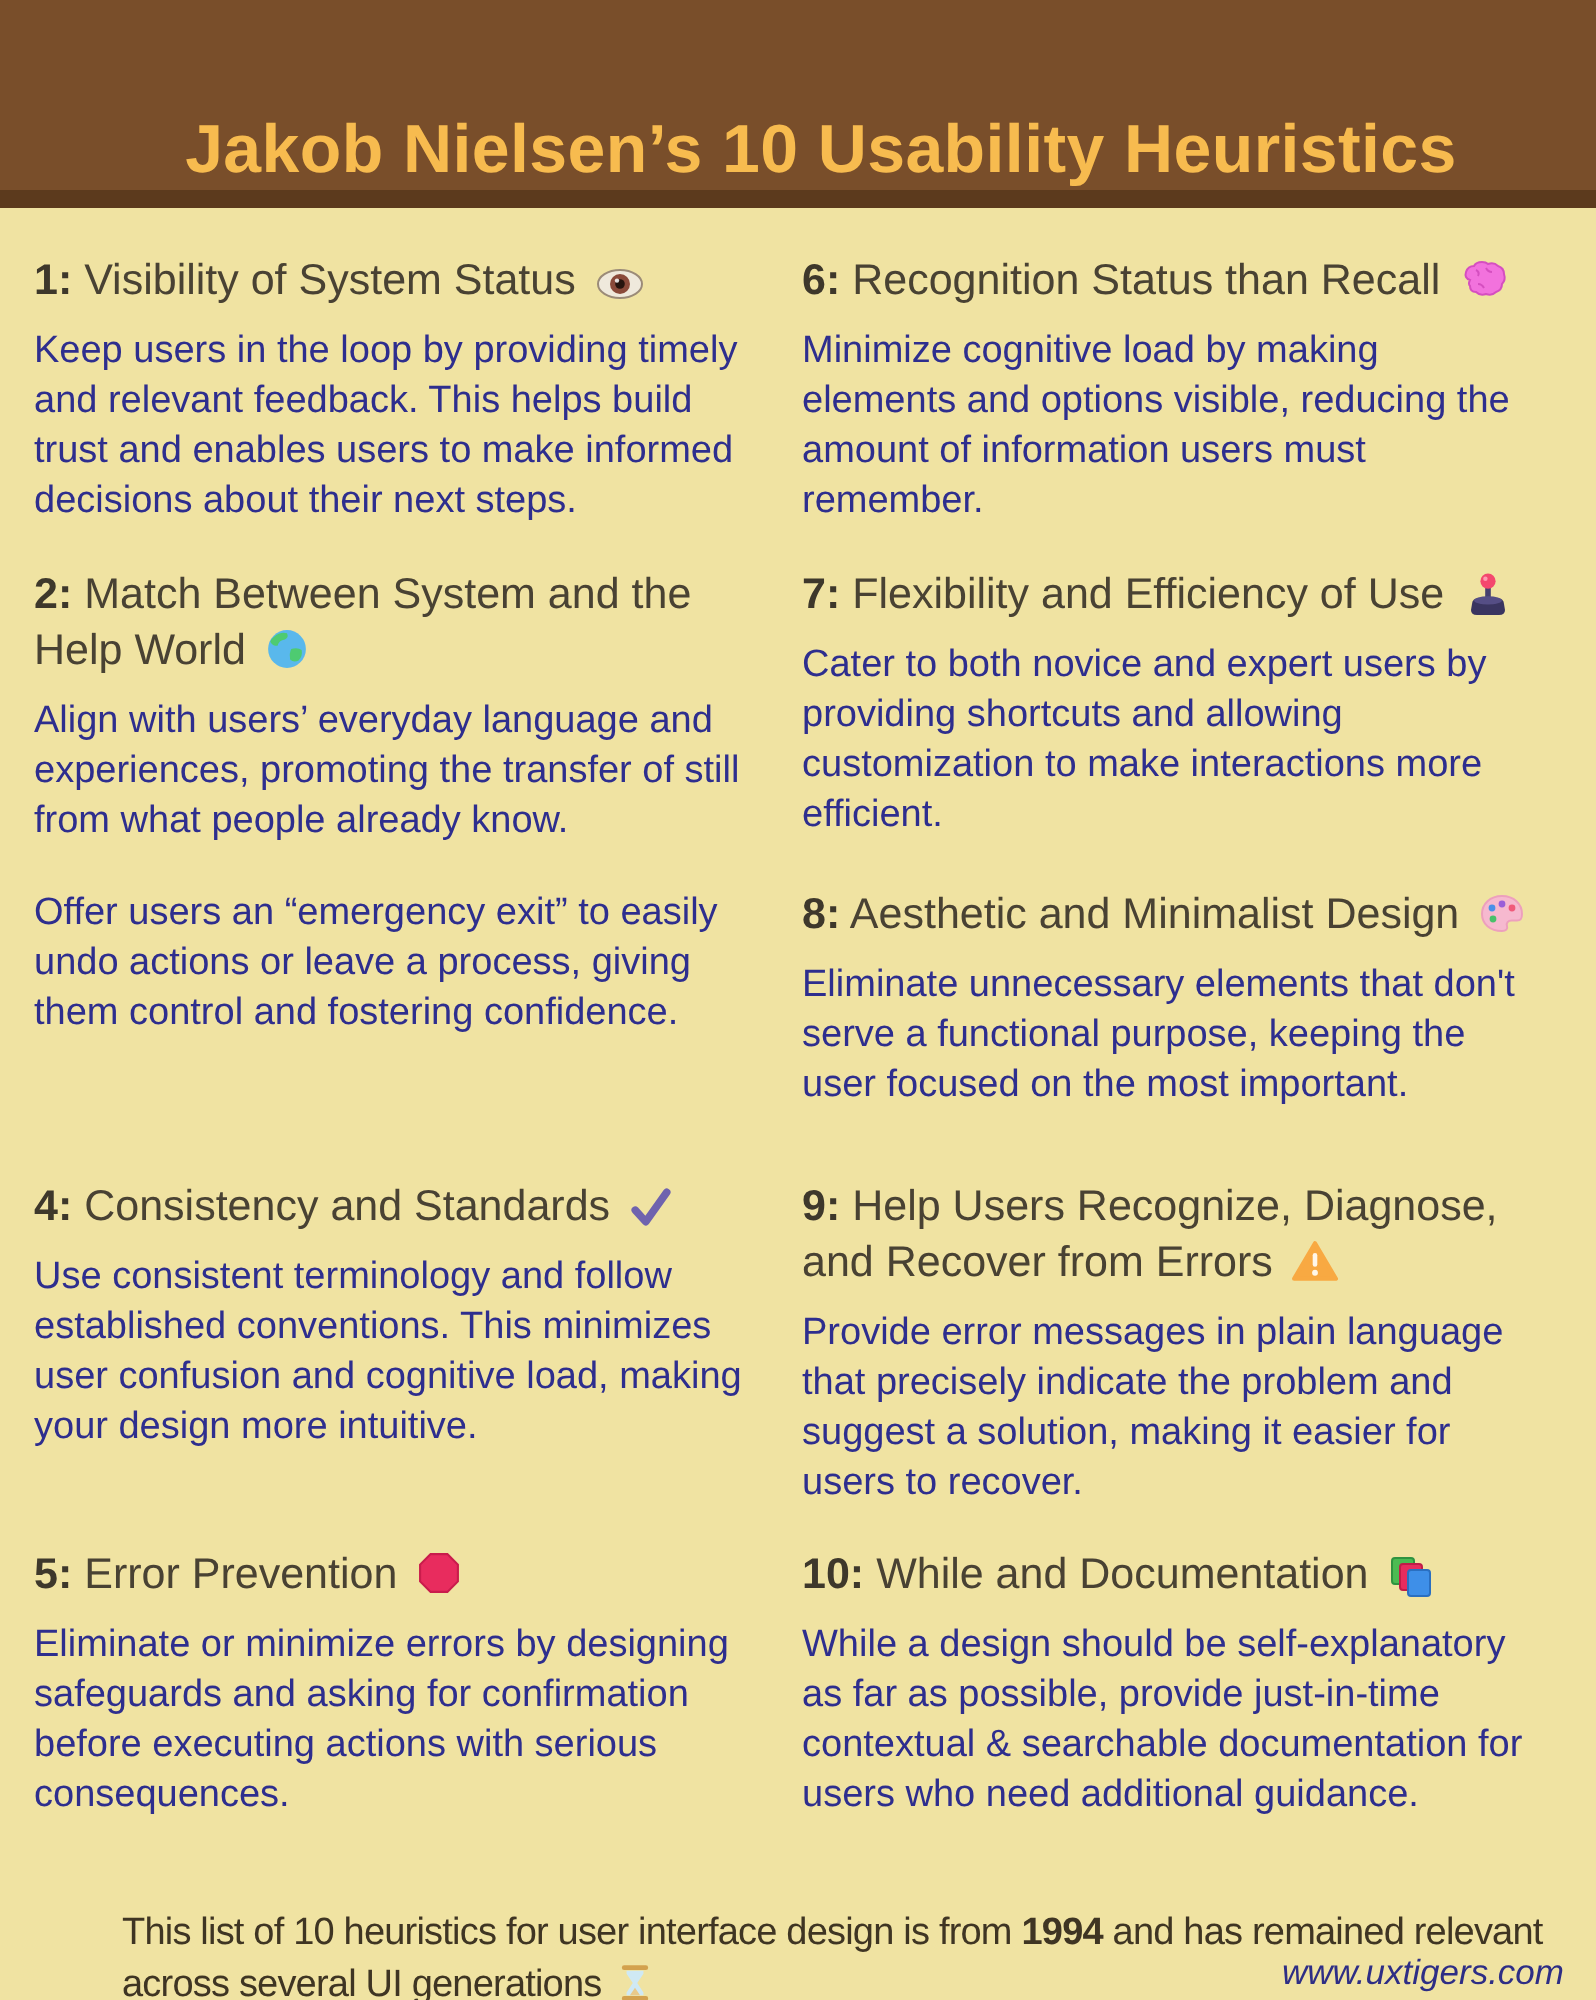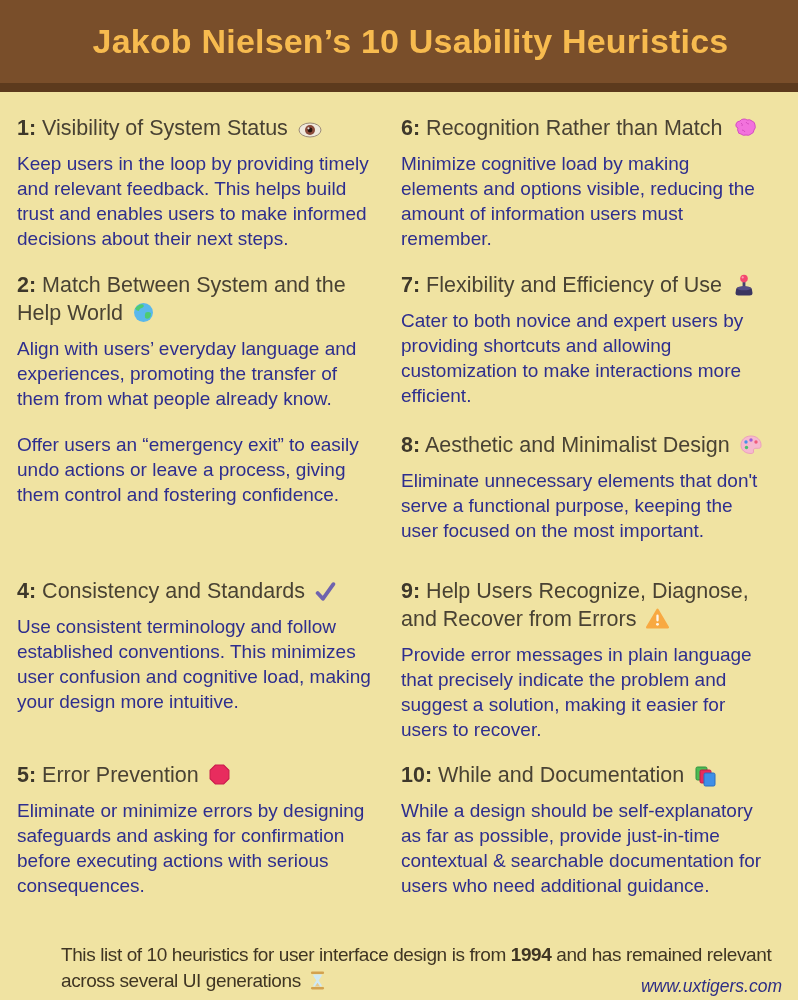--- a/index.html
+++ b/index.html
@@ -3,22 +3,22 @@
 <meta charset="utf-8">
 <style>
   * { margin:0; padding:0; box-sizing:border-box; }
   html,body { background:#c9b98a; }
   .poster {
     width:798px; height:1000px; margin:0 auto; position:relative;
     background:#f0e3a2; overflow:hidden;
     font-family:"Liberation Sans","DejaVu Sans",sans-serif;
   }
   .header {
-    height:92px; background:#794e2a; border-bottom:9px solid #5c3a1d;
-    display:flex; align-items:center; justify-content:center;padding-left:23px;
+    height:104px; background:#794e2a; border-bottom:9px solid #5c3a1d;
+    display:flex; align-items:flex-end; justify-content:center;padding-left:23px;
   }
   .header h1 {
     color:#f7bb4f; font-size:34px; font-weight:bold; letter-spacing:.2px;
     text-align:center;
   }
   .grid {
     display:grid; grid-auto-flow:column;
     grid-template-columns:1fr 1fr;
     grid-template-rows:157px 160px 146px 184px 168px;
     column-gap:18px; padding:23px 31px 0 17px;
@@ -71,21 +71,21 @@
     </section>
 
     <section class="card">
       <h2 class="card-title"><span class="num">2:</span> <span>Match Between System and the Help World</span>
         <svg class="icon" width="21" height="21" viewBox="0 0 20 20">
             <circle cx="10" cy="10" r="9" fill="#59b8ec"></circle>
             <path d="M4 4 q3 -2.5 6 -1.5 q1 2 -1 3 q-3 .5 -3.5 3 q-2.5 0 -3.5 -2 q.5 -1.5 2 -2.5 Z" fill="#4ecb71"></path>
             <path d="M12 10 q3 -1 5 .5 q.5 3 -1.5 5 q-2.5 1 -4 -.5 q-.5 -3 .5 -5 Z" fill="#4ecb71"></path>
           </svg>
       </h2>
-      <p class="card-body">Align with users’ everyday language and experiences, promoting the transfer of them from what people already know.</p>
+      <p class="card-body">Align with users’ everyday language and experiences, promoting the transfer of still from what people already know.</p>
     </section>
 
     <section class="card">
       <p class="card-body">Offer users an “emergency exit” to easily undo actions or leave a process, giving them control and fostering confidence.</p>
     </section>
 
     <section class="card">
       <h2 class="card-title"><span class="num">4:</span> <span>Consistency and Standards</span>
         <svg class="icon" width="21" height="19" viewBox="0 0 20 18">
             <path d="M2.5 10.5 L7.5 16 L17.5 2" fill="none" stroke="#6f63ae" stroke-width="3.6" stroke-linecap="round" stroke-linejoin="round"></path>
@@ -97,21 +97,21 @@
     <section class="card">
       <h2 class="card-title"><span class="num">5:</span> <span>Error Prevention</span>
         <svg class="icon" width="21" height="21" viewBox="0 0 20 20">
             <polygon points="6,1 14,1 19,6 19,14 14,19 6,19 1,14 1,6" fill="#e82c5e" stroke="#c91c4c" stroke-width="1"></polygon>
           </svg>
       </h2>
       <p class="card-body">Eliminate or minimize errors by designing safeguards and asking for confirmation before executing actions with serious consequences.</p>
     </section>
 
     <section class="card">
-      <h2 class="card-title"><span class="num">6:</span> <span>Recognition Rather than Match</span>
+      <h2 class="card-title"><span class="num">6:</span> <span>Recognition Status than Recall</span>
         <svg class="icon" width="24" height="20" viewBox="0 0 24 20">
             <path d="M5 10 q-3 -1 -2 -4 q1 -3 4 -3 q1 -2 4 -2 q2 0 3 1 q3 -1 5 1 q3 1 3 4 q1 3 -1 5 q0 3 -3 4 q-2 2 -5 1 q-3 1 -5 -1 q-3 0 -3 -3 q-1 -1 0 -3 Z" fill="#f272dd" stroke="#d54fc0" stroke-width="1"></path>
             <path d="M8 5 q2 1 1 3 M13 4 q1 2 3 2 M9 12 q2 0 3 2" stroke="#d54fc0" fill="none" stroke-width="1"></path>
           </svg>
       </h2>
       <p class="card-body">Minimize cognitive load by making elements and options visible, reducing the amount of information users must remember.</p>
     </section>
 
     <section class="card">
       <h2 class="card-title"><span class="num">7:</span> <span>Flexibility and Efficiency of Use</span>

